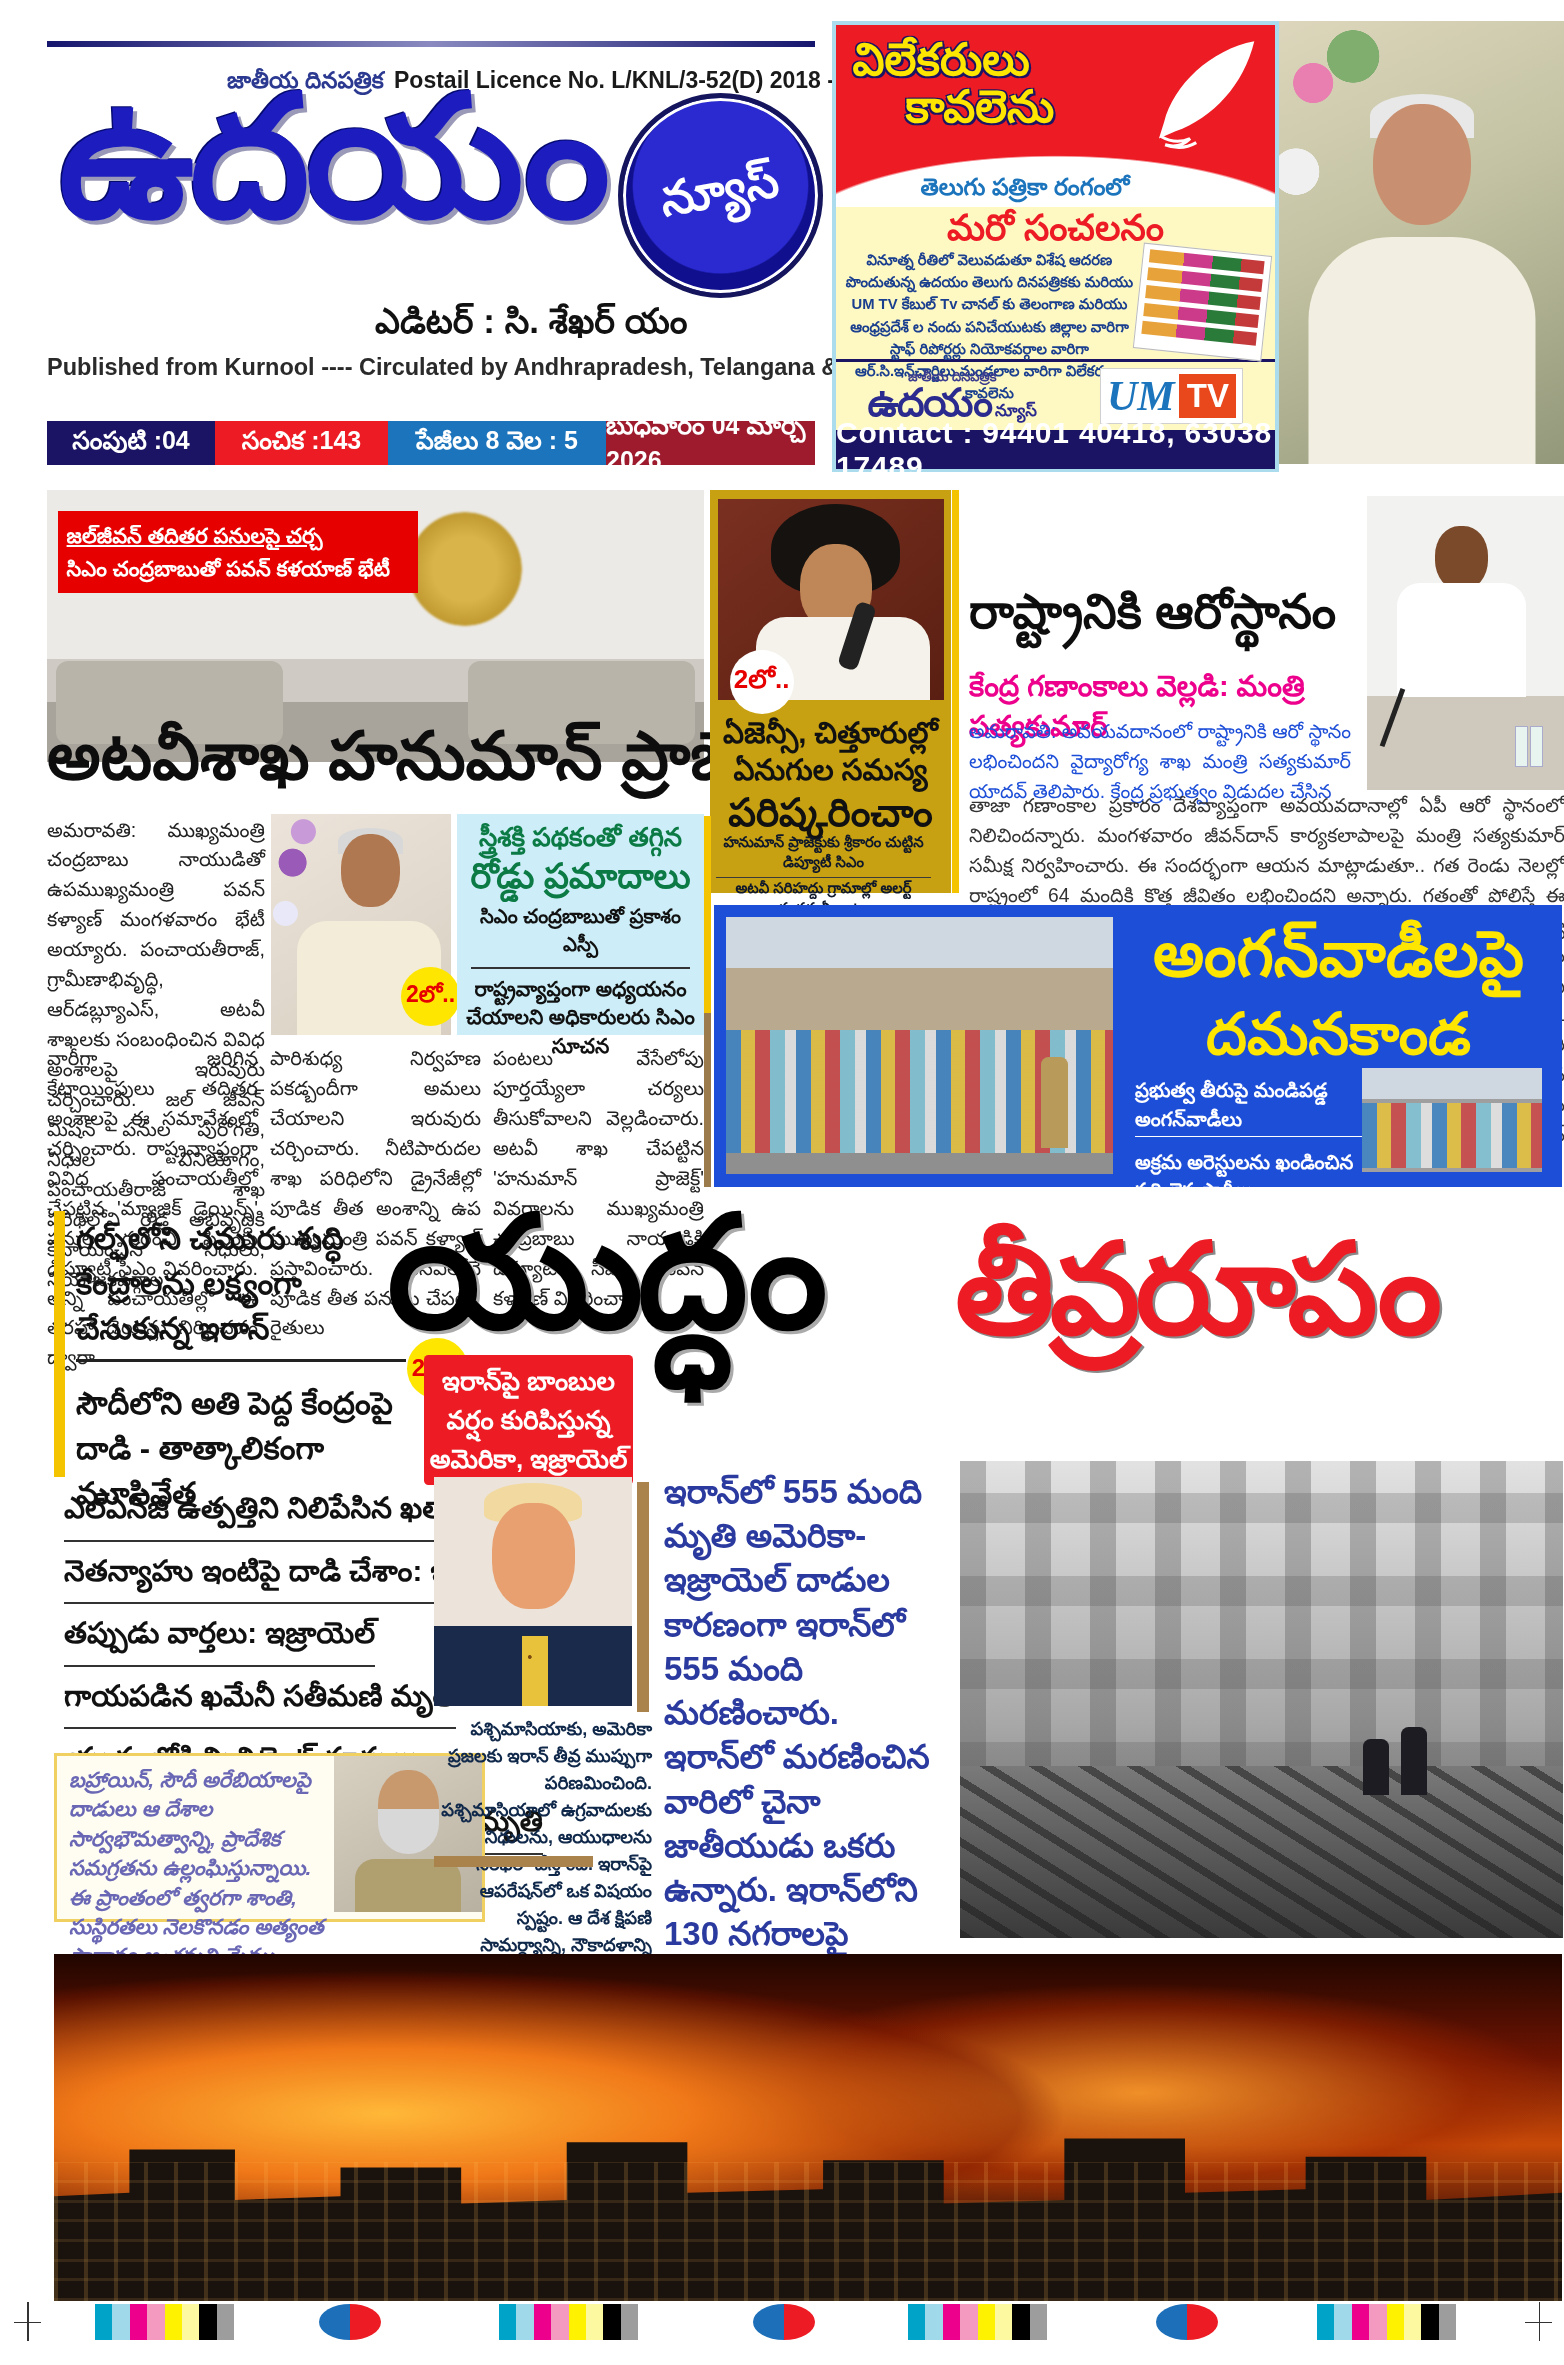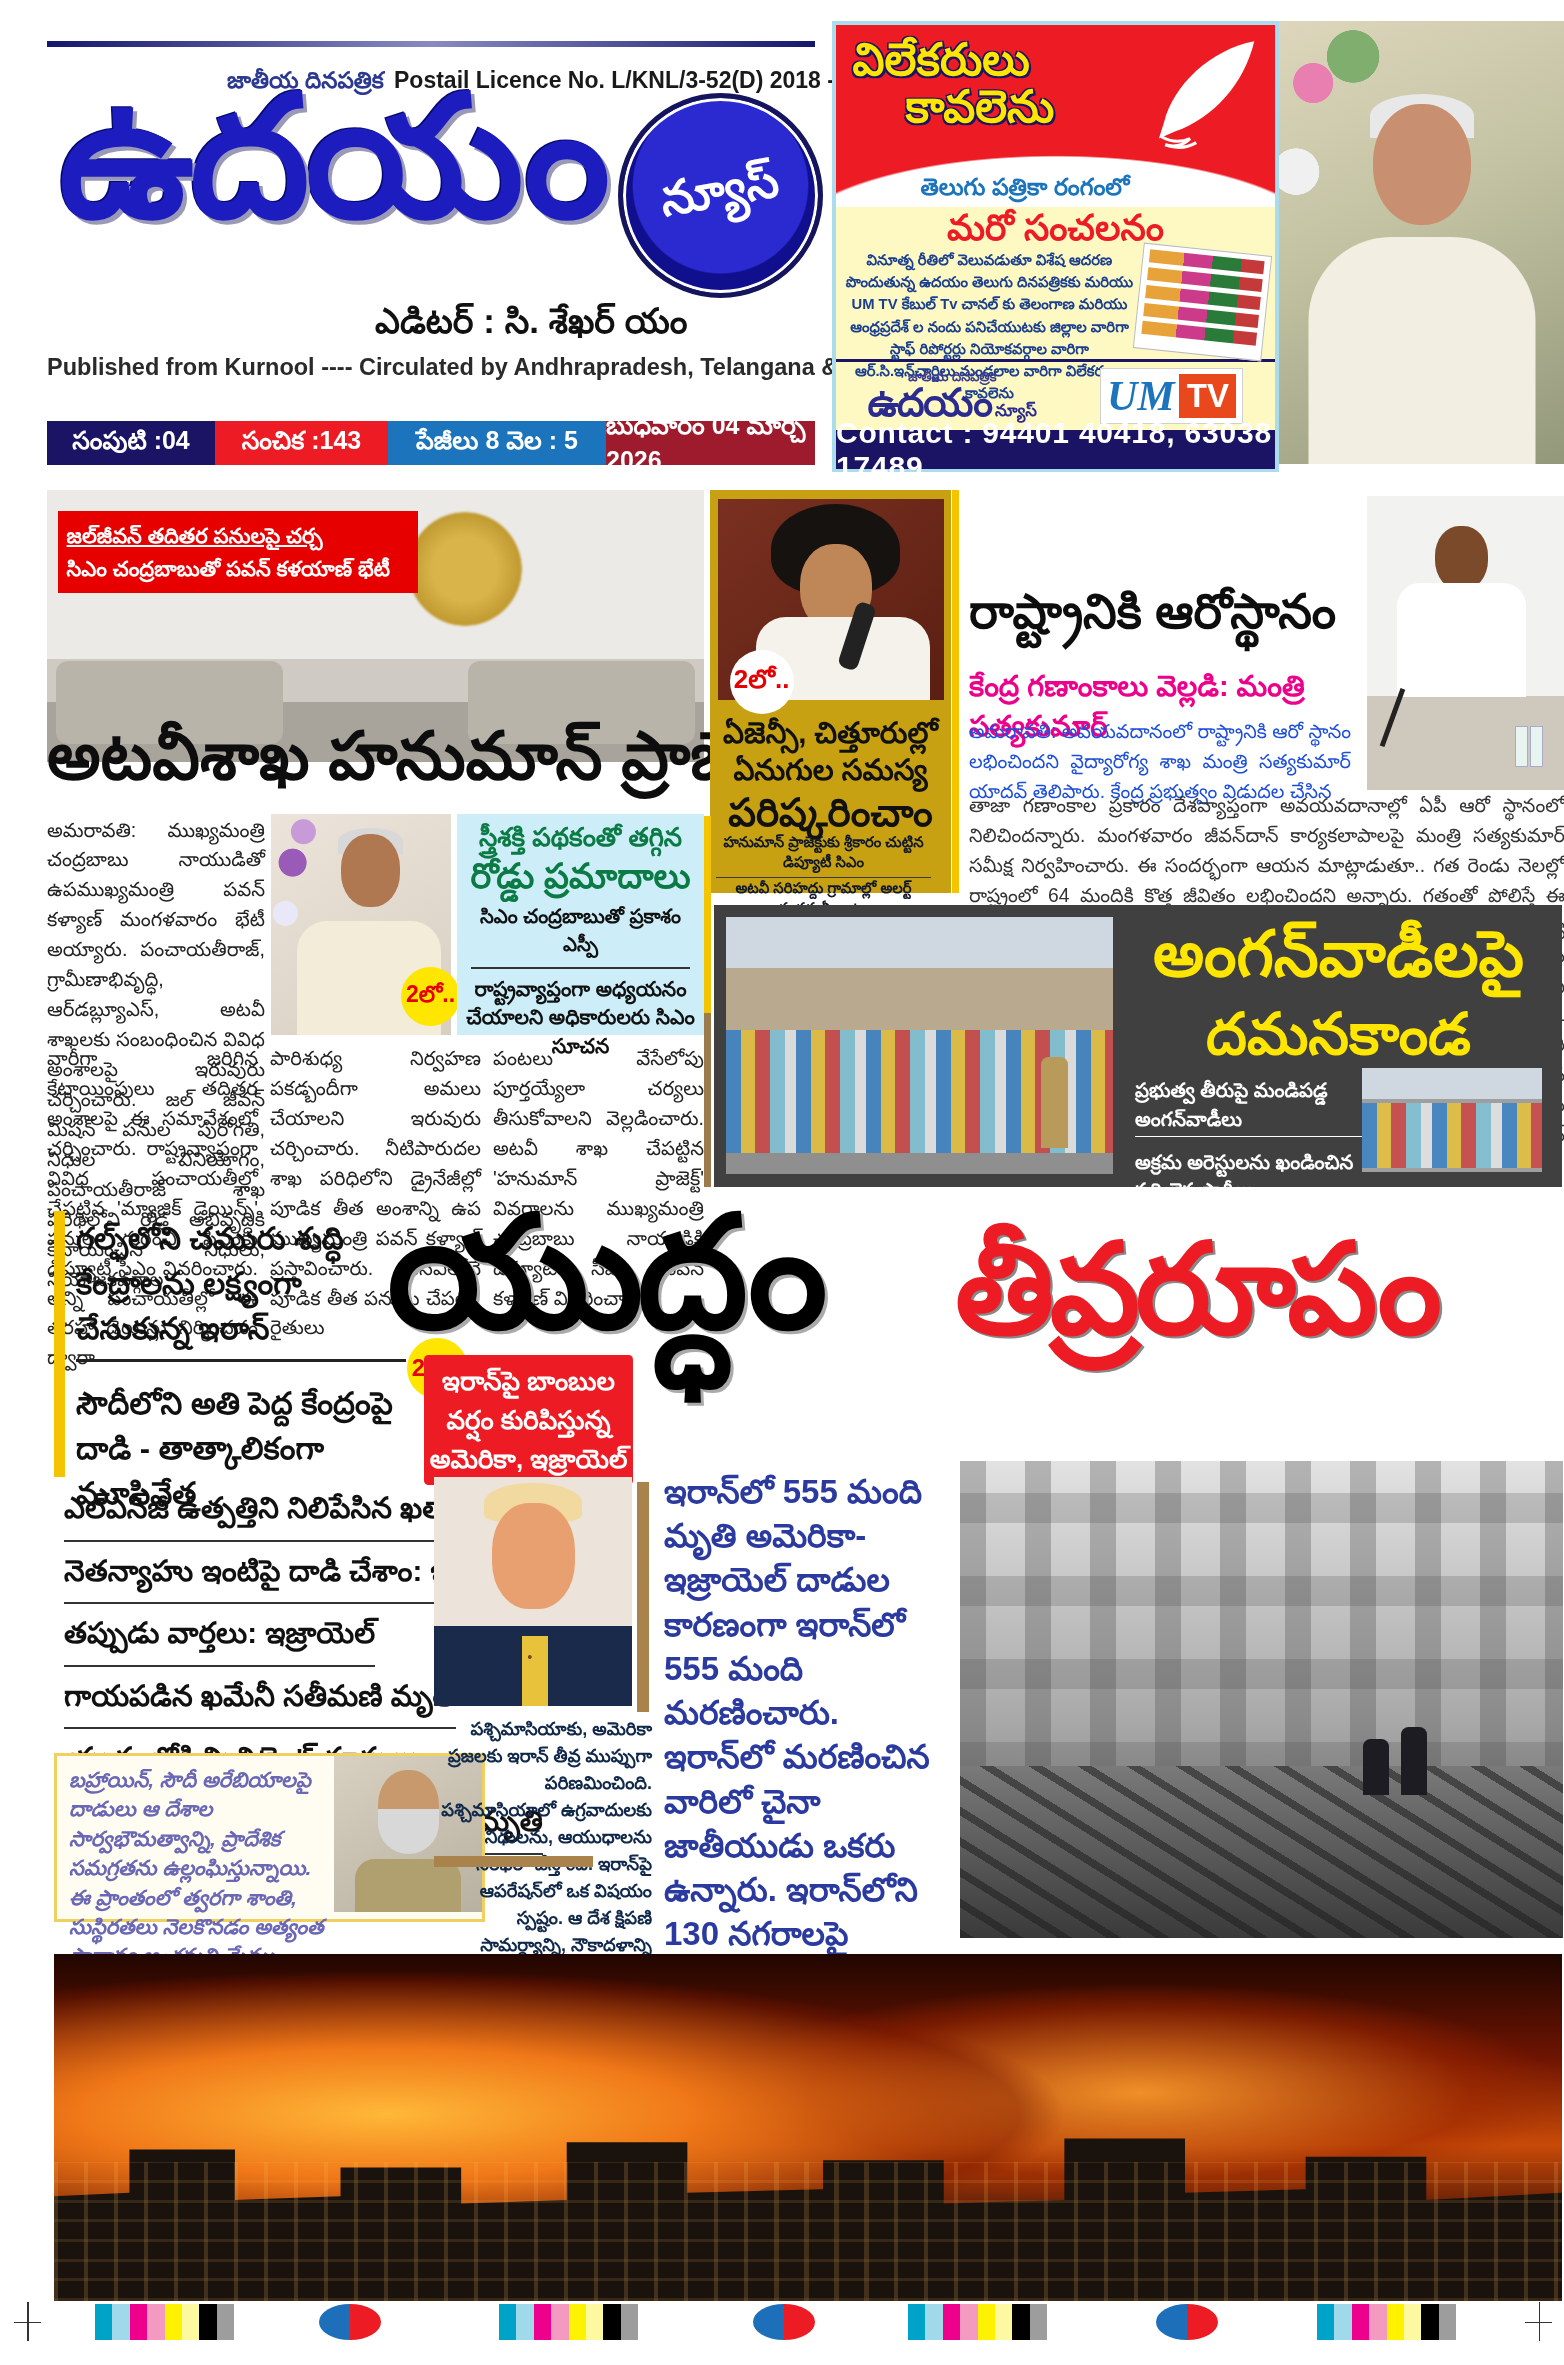--- a/index.html
+++ b/index.html
@@ -115,21 +115,21 @@
   .cmbox{position:absolute;left:410px;top:3px;width:247px;height:221px;background:#cdeef8;text-align:center;}
   .cmbox .g{font-size:26px;font-weight:900;color:#0b7a44;line-height:1.35;padding-top:6px;}
   .cmbox .g2{font-size:35px;font-weight:900;color:#0b7a44;line-height:1.2;}
   .cmbox .s1{margin:7.6px 13.6px 0;font-size:19.7px;font-weight:900;color:#111;border-bottom:2.3px solid #333;padding-bottom:6px;}
   .cmbox .s2{margin:6px 7.6px 0;font-size:20.4px;font-weight:900;color:#111;line-height:1.4;}
   .cm-cols{position:absolute;left:0;top:233px;width:657px;display:flex;gap:12px;}
   .cm-cols div{flex:1;font-size:19.7px;line-height:1.52;color:#222;text-align:justify;}
   .vdiv2a{left:704px;top:816px;width:6.8px;height:197px;background:#f5c400;}
   .vdiv2b{left:704px;top:1013px;width:6.8px;height:174px;background:#9b7b4c;}
   
-  .brown{left:714px;top:905px;width:848px;height:282px;background:#404040;}
+  .brown{left:714px;top:905px;width:848px;height:282px;background:#1d4ed8;}
   .protest{position:absolute;left:12px;top:12px;width:387px;height:257px;background:
     linear-gradient(#cfd8e0 0 20%,#b9a98f 20% 44%,#8f8f8f 44%);}
   .crowd{position:absolute;left:0;right:0;bottom:8%;height:48%;opacity:.85;background:
     repeating-linear-gradient(90deg,#3b82c4 0 15px,#e8c23a 15px 29px,#cc4444 29px 44px,#7fc4d8 44px 59px,#e8e8e8 59px 70px);}
   .cop{position:absolute;right:45px;bottom:10%;width:27px;height:91px;background:#b89a5a;border-radius:7.6px 7.6px 0 0;}
   .ang-h{position:absolute;left:409px;top:7.6px;width:431px;text-align:center;color:#ffe600;font-weight:900;line-height:1.3;}
   .ang-h .l1{font-size:64px;display:block;}
   .ang-h .l2{font-size:58px;display:block;}
   .ang-s{position:absolute;left:421px;top:171px;width:227px;color:#fff;font-weight:bold;font-size:19.7px;line-height:1.45;}
   .ang-s .u{border-bottom:1.5px solid #fff;padding-bottom:3px;display:inline-block;margin-bottom:10.6px;}

